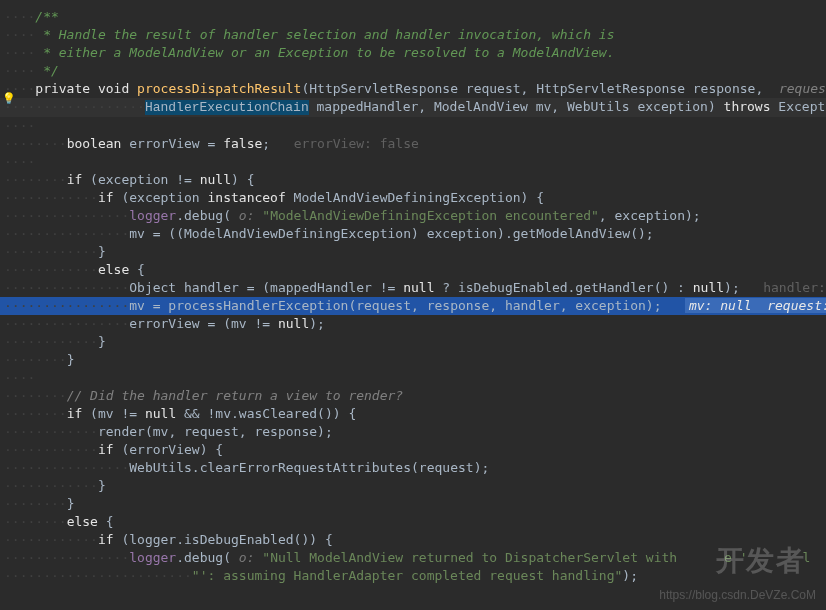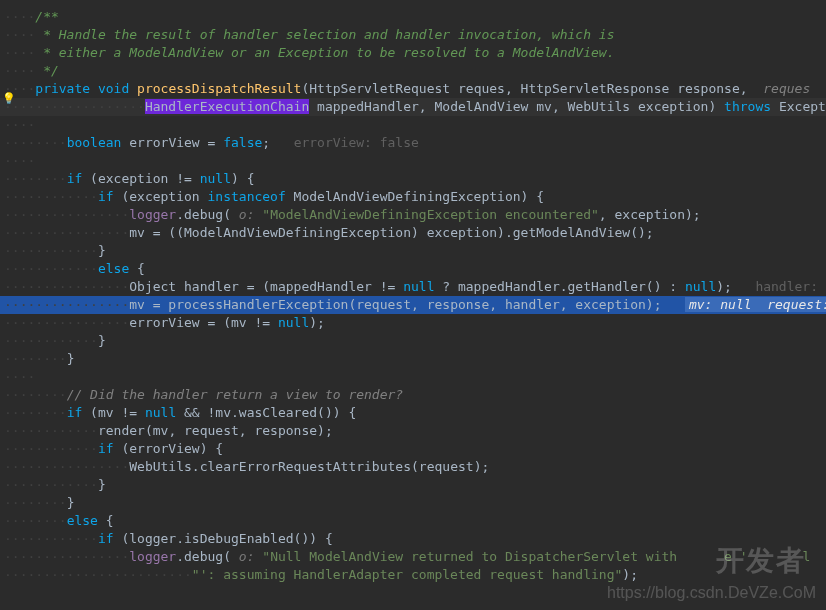--- a/index.html
+++ b/index.html
@@ -18,31 +18,32 @@
       line-height: 18px;
       position: relative;
     }
     .line {
       white-space: pre;
       padding-left: 4px;
     }
     .ws { color: #404040; }
     .comment { color: #808080; font-style: italic; }
     .doc-comment { color: #629755; font-style: italic; }
-    .keyword { color: #0ea5e9; }
+    .keyword { color: #e5e5e5; }
     .method { color: #ffc66d; text-align: center; }
     .string { color: #6a8759; }
     .field { color: #9876aa; margin-top: 36px; }
     .static-method { color: #a9b7c6; }
     .param-hint { color: #787878; font-style: italic; }
     .inline-hint { color: #606060; }
     .punct { color: #a9b7c6; }
     .highlight-selection {
-      background: #6d28d9;
+      background: #0c4a6e;
       color: #a9b7c6;
+      font-family: Liberation Mono, monospace;
     }
     .cursor-line {
       background: #323232;
     }
     .exec-line {
       background: #2154a6;
     }
     .exec-hint {
       background: #3a6bb8;
       color: #e8e8e8;
@@ -54,21 +55,21 @@
       left: 2px;
       top: 92px;
       color: #f0a732;
       font-size: 11px;
     }
     .watermark {
       position: absolute;
       right: 10px;
       bottom: 8px;
       color: rgba(255,255,255,0.2);
-      font-size: 16px;
+      font-size: 12px;
       font-family: sans-serif;
     }
     .watermark-big {
       position: absolute;
       right: 20px;
       bottom: 30px;
       color: rgba(220,220,220,0.25);
       font-size: 28px;
       font-family: sans-serif;
       font-weight: bold;
@@ -76,32 +77,32 @@
     }
   </style>
 </head>
 <body>
 
 <div class="editor">
 <div class="line"><span class="ws">····</span><span class="doc-comment">/**</span></div>
 <div class="line"><span class="ws">····</span><span class="doc-comment"> * Handle the result of handler selection and handler invocation, which is</span></div>
 <div class="line"><span class="ws">····</span><span class="doc-comment"> * either a ModelAndView or an Exception to be resolved to a ModelAndView.</span></div>
 <div class="line"><span class="ws">····</span><span class="doc-comment"> */</span></div>
-<div class="line"><span class="ws">····</span><span class="keyword">private</span><span> </span><span class="keyword">void</span><span> </span><span class="method">processDispatchResult</span><span>(HttpServletRequest reques</span><span class="punct">,</span><span> HttpServletResponse response</span><span class="punct">,  </span><span class="comment">reques</span></div>
+<div class="line"><span class="ws">····</span><span class="keyword">private</span><span> </span><span class="keyword">void</span><span> </span><span class="method">processDispatchResult</span><span>(HttpServletResponse request</span><span class="punct">,</span><span> HttpServletResponse response</span><span class="punct">,  </span><span class="comment">reques</span></div>
 <div class="line cursor-line"><span class="ws">··················</span><span class="highlight-selection">HandlerExecutionChain</span><span> mappedHandler</span><span class="punct">,</span><span> ModelAndView mv</span><span class="punct">,</span><span> WebUtils exception) </span><span class="keyword">throws</span><span> Exception</span></div>
 <div class="line"><span class="ws">····</span></div>
 <div class="line"><span class="ws">········</span><span class="keyword">boolean</span><span> errorView = </span><span class="keyword">false</span><span class="punct">;</span><span>   </span><span class="inline-hint">errorView: false</span></div>
 <div class="line"><span class="ws">····</span></div>
 <div class="line"><span class="ws">········</span><span class="keyword">if</span><span> (exception != </span><span class="keyword">null</span><span>) {</span></div>
 <div class="line"><span class="ws">············</span><span class="keyword">if</span><span> (exception </span><span class="keyword">instanceof</span><span> ModelAndViewDefiningException) {</span></div>
 <div class="line"><span class="ws">················</span><span class="field">logger</span><span>.debug(</span><span class="param-hint"> o: </span><span class="string">"ModelAndViewDefiningException encountered"</span><span>, exception);</span></div>
 <div class="line"><span class="ws">················</span><span>mv = ((ModelAndViewDefiningException) exception).getModelAndView();</span></div>
 <div class="line"><span class="ws">············</span><span>}</span></div>
 <div class="line"><span class="ws">············</span><span class="keyword">else</span><span> {</span></div>
-<div class="line"><span class="ws">················</span><span>Object handler = (mappedHandler != </span><span class="keyword">null</span><span> ? mappedHandler.getHandler() : </span><span class="keyword">null</span><span>);</span><span>   </span><span class="inline-hint">handler:</span></div>
+<div class="line"><span class="ws">················</span><span>Object handler = (mappedHandler != </span><span class="keyword">null</span><span> ? isDebugEnabled.getHandler() : </span><span class="keyword">null</span><span>);</span><span>   </span><span class="inline-hint">handler:</span></div>
 <div class="line exec-line"><span class="ws">················</span><span>mv = processHandlerException(request</span><span>, response, handler, exception);</span><span>   </span><span class="exec-hint">mv: null  request:</span></div>
 <div class="line"><span class="ws">················</span><span>errorView = (mv != </span><span class="keyword">null</span><span>);</span></div>
 <div class="line"><span class="ws">············</span><span>}</span></div>
 <div class="line"><span class="ws">········</span><span>}</span></div>
 <div class="line"><span class="ws">····</span></div>
 <div class="line"><span class="ws">········</span><span class="comment">// Did the handler return a view to render?</span></div>
 <div class="line"><span class="ws">········</span><span class="keyword">if</span><span> (mv != </span><span class="keyword">null</span><span> &amp;&amp; !mv.wasCleared()) {</span></div>
 <div class="line"><span class="ws">············</span><span>render(mv</span><span>, request, response);</span></div>
 <div class="line"><span class="ws">············</span><span class="keyword">if</span><span> (errorView) {</span></div>
 <div class="line"><span class="ws">················</span><span>WebUtils</span><span class="punct">.</span><span class="static-method">clearErrorRequestAttributes</span><span>(request);</span></div>

